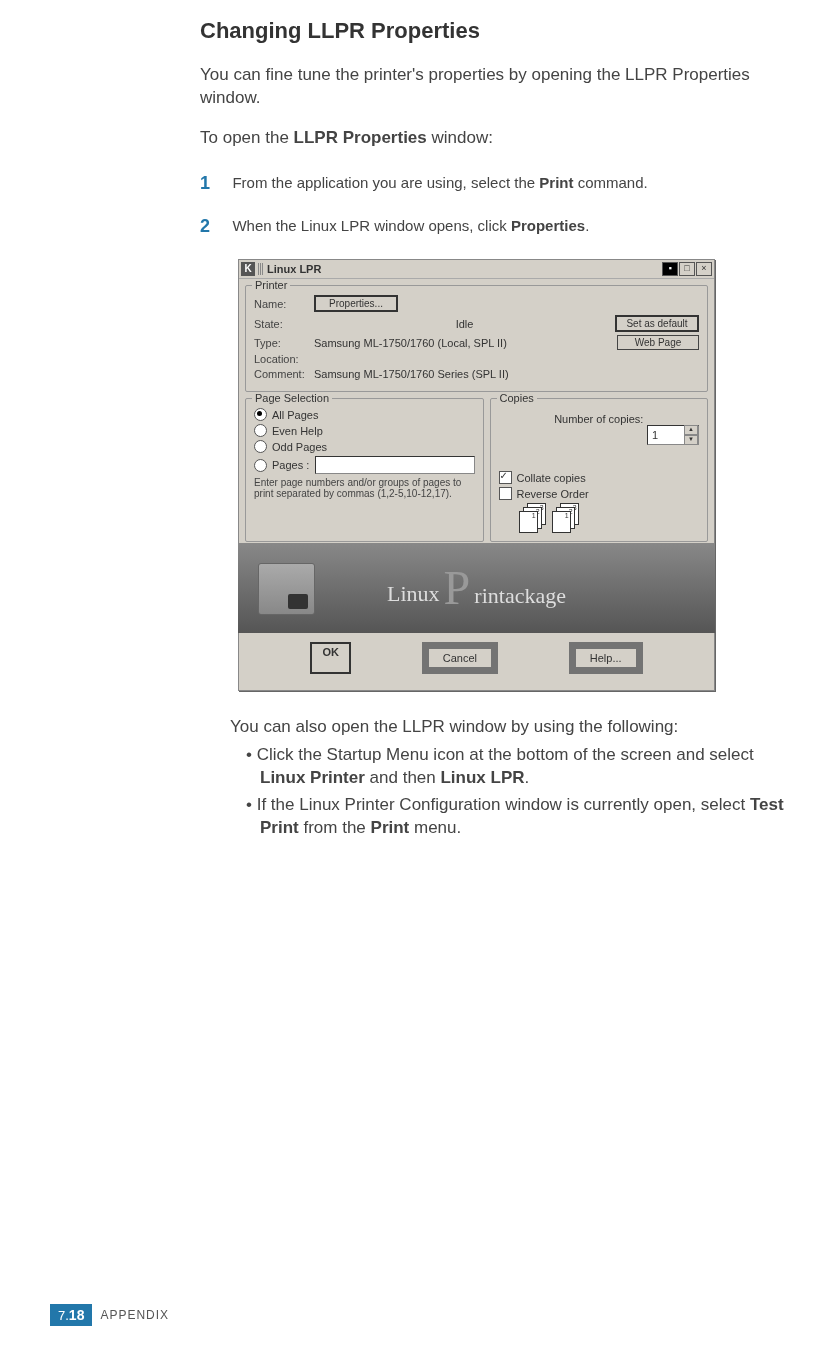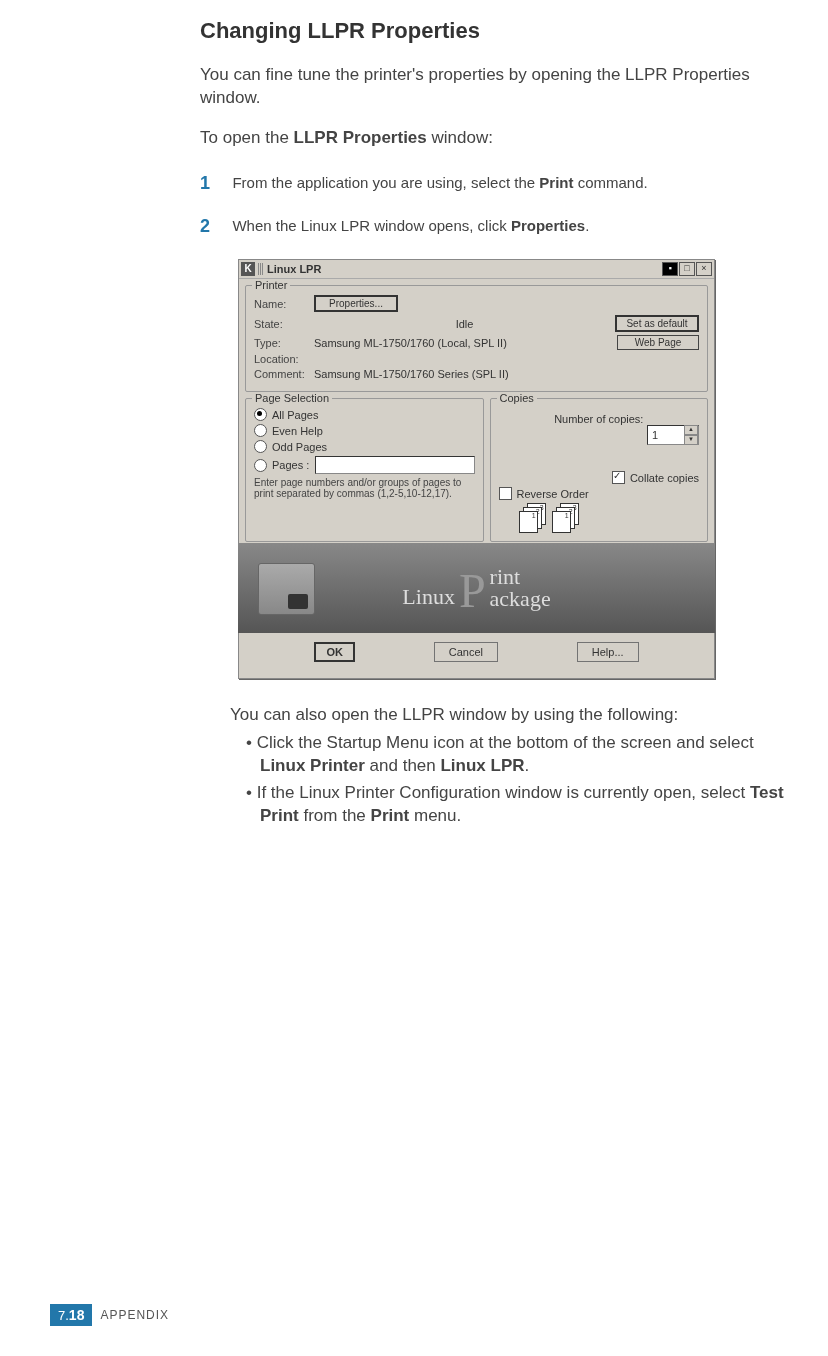--- a/index.html
+++ b/index.html
@@ -213,28 +213,28 @@
     content:'';position:absolute;right:6px;bottom:5px;width:20px;height:15px;background:#333;border-radius:2px;
   }
   .banner-text {
     font-family: Georgia, serif;
     font-size: 22px;
     display: flex;
     align-items: flex-end;
     gap: 4px;
   }
   .bigP { font-size:48px; font-family:Georgia,serif; color:#999; line-height:0.8; }
-  .stack { display:inline-flex; flex-direction:column; line-height:1; }
+  .stack { display:inline-flex; flex-direction:row; line-height:1; }
   .bottombar {
     display: flex;
     justify-content: space-around;
     padding: 10px 30px;
   }
   .btn {
-    border: 1px solid #737373;
+    border: 7px solid #737373;
     background: #d4d0c8;
     padding: 3px 14px;
     font-size: 11px;
     cursor: pointer;
   }
   .btn.ok { border:2px solid #333; font-weight:bold; padding:2px 10px;}
   .after-text {
     font-size: 17px;
     line-height: 1.35;
     margin: 5px 0 5px 30px;
@@ -367,21 +367,21 @@
           <div class="row" style="margin-top:8px;flex-direction:column;">
             <span>Number of copies:</span>
             <div class="spin" style="margin-left:auto;">
               <span>1</span>
               <div class="spinbtns">
                   <div class="spinbtn">▲</div>
                   <div class="spinbtn">▼</div>
                 </div>
             </div>
           </div>
-          <div class="row" style="margin-top:26px;justify-content:flex-end;">
+          <div class="row" style="margin-top:26px;">
               <span class="chk checked"></span>
               <span>Collate copies</span>
             </div>
           <div class="row">
               <span class="chk"></span>
               <span>Reverse Order</span>
             </div>
           <div class="collate-icons">
             <div class="sheet-stack">
                 <div class="sheet" style="left:8px;top:0;">3</div>

